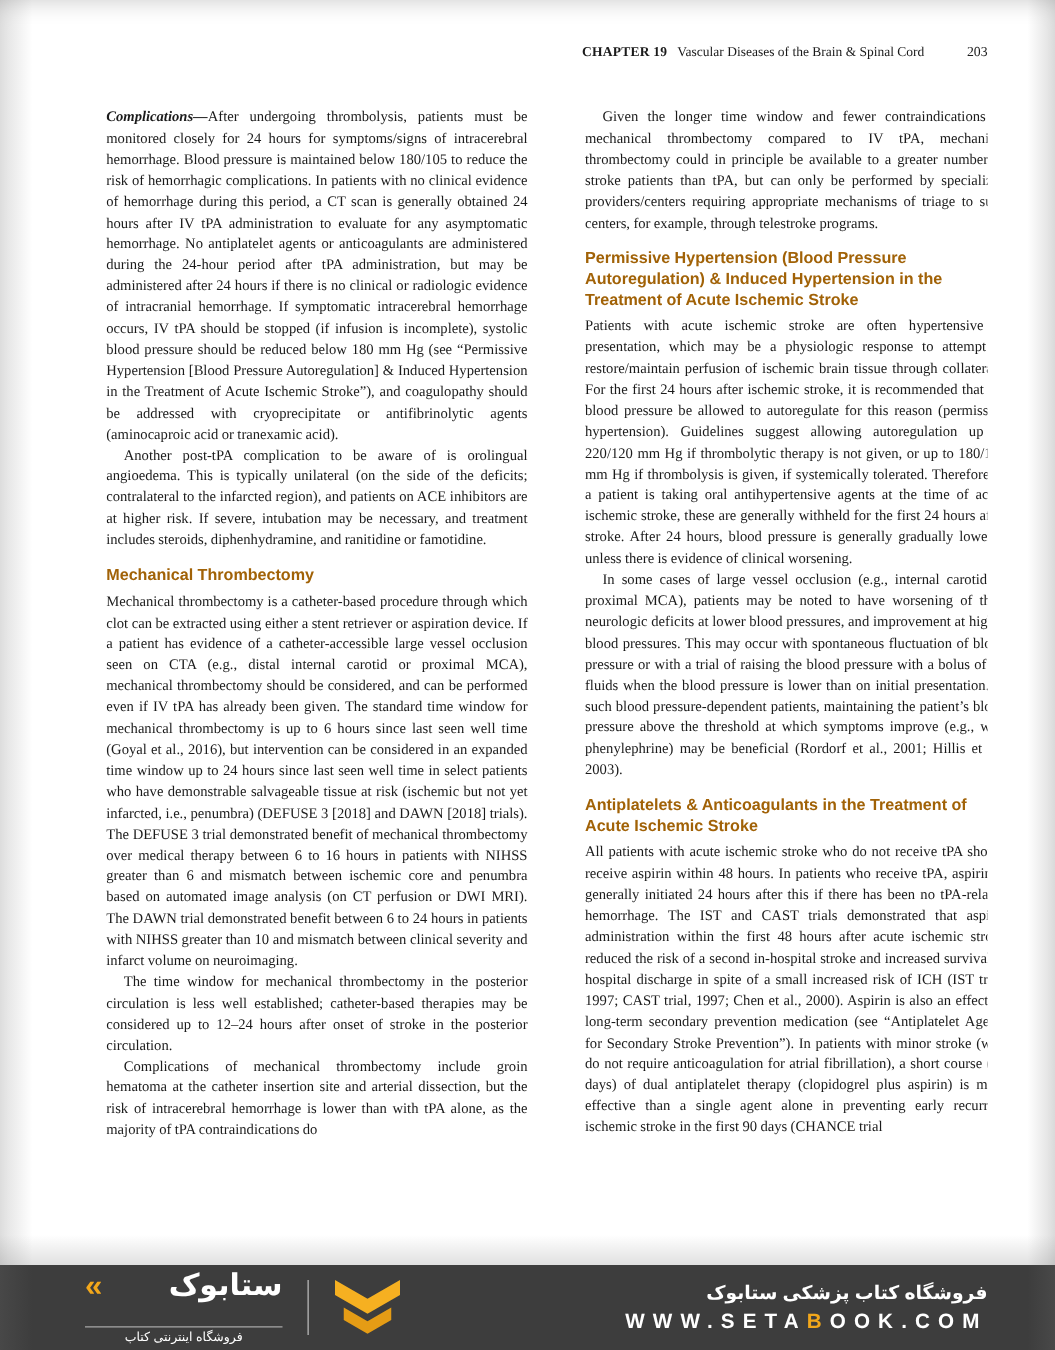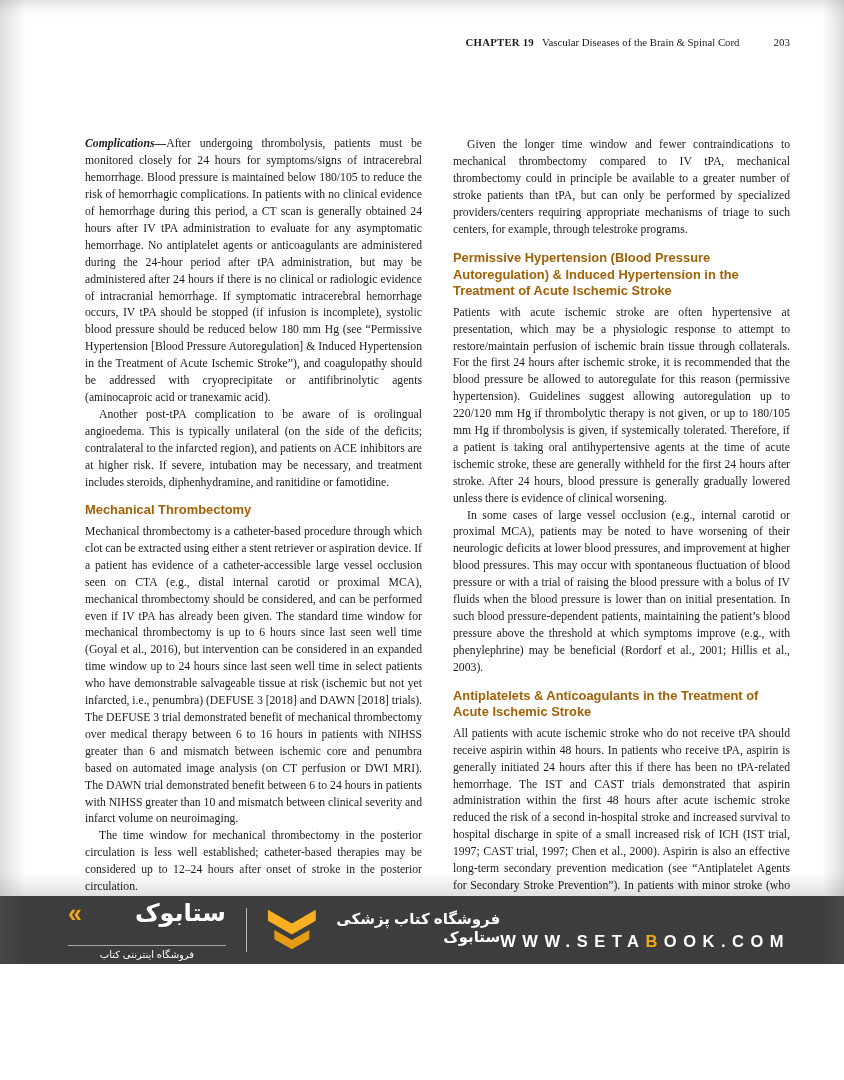--- a/index.html
+++ b/index.html
@@ -1,18 +1,18 @@
 <!DOCTYPE html>
 <html lang="en"><head>
 <meta charset="utf-8">
 <style>
   html,body{margin:0;padding:0;background:#ffffff;}
   body{width:844px;height:1080px;overflow:hidden;}
   .page{
-    position:relative;width:844px;height:964px;background:#ffffff;
+    position:relative;width:844px;height:1080px;background:#ffffff;
     font-family:"Liberation Serif","DejaVu Serif",serif;color:#1b1b1b;
     box-shadow:inset 0 14px 20px -14px rgba(0,0,0,.22);
     overflow:hidden;
   }
   
   .page::before{content:"";position:absolute;top:0;bottom:0;left:0;width:26px;
     background:linear-gradient(90deg,rgba(110,110,110,.22),rgba(110,110,110,0));z-index:7;pointer-events:none;}
   .page::after{content:"";position:absolute;top:0;bottom:0;right:0;width:22px;
     background:linear-gradient(270deg,rgba(110,110,110,.24),rgba(110,110,110,0));z-index:7;pointer-events:none;}
 
@@ -20,21 +20,21 @@
     position:absolute;top:36px;left:85px;width:705px;
     display:flex;justify-content:flex-end;align-items:baseline;
     font-size:10.8px;white-space:nowrap;
   }
   .chapter-label{font-weight:bold;margin-right:8px;letter-spacing:.2px;}
   .chapter-title{}
   .page-number{margin-left:34px;font-size:11px;}
 
   .text-columns{
     position:absolute;top:86px;left:85px;width:705px;height:928px;
-    display:flex;gap:31px;overflow:hidden;align-items:center;
+    display:flex;gap:46px;overflow:hidden;
   }
   .column{width:337px;flex:0 0 337px;}
   .para{
     margin:0;text-align:justify;font-size:11.7px;line-height:16.9px;
     hyphens:auto;-webkit-hyphens:auto;word-spacing:-0.2px;
   }
   .para.indent{text-indent:14px;}
   .lead-bi{font-weight:bold;font-style:italic;}
   .section-heading{
     font-family:"Liberation Sans","DejaVu Sans",sans-serif;
@@ -58,21 +58,21 @@
   .logo-block{display:flex;flex-direction:column;align-items:center;}
   .logo-top{display:flex;align-items:center;}
   .logo-mark{color:#f2a71b;font-weight:bold;font-size:25px;margin-right:5px;line-height:1;}
   .logo-title{font-size:24px;font-weight:bold;line-height:1.05;margin-left:48px;}
   .logo-subtitle{
     font-size:10px;margin-top:19px;padding-top:3px;width:100%;text-align:center;
     border-top:1px solid rgba(255,255,255,.55);letter-spacing:.5px;white-space:nowrap;
   }
   .logo-divider{width:1px;height:44px;background:rgba(255,255,255,.65);margin:0 20px;}
   .chevron-logo{display:block;}
-  .banner-right{margin-left:auto;text-align:right;display:flex;flex-direction:row;align-items:flex-end;}
+  .banner-right{margin-left:auto;text-align:right;display:flex;flex-direction:column;align-items:flex-end;}
   .store-title{font-size:15px;font-weight:bold;margin-bottom:5px;direction:rtl;}
   .site-url{font-size:16.5px;font-weight:bold;letter-spacing:6.5px;white-space:nowrap;}
   .url-accent{color:#f2a71b;}
 </style>
 </head>
 <body>
 
 <div class="page">
 
   <div class="running-header">

